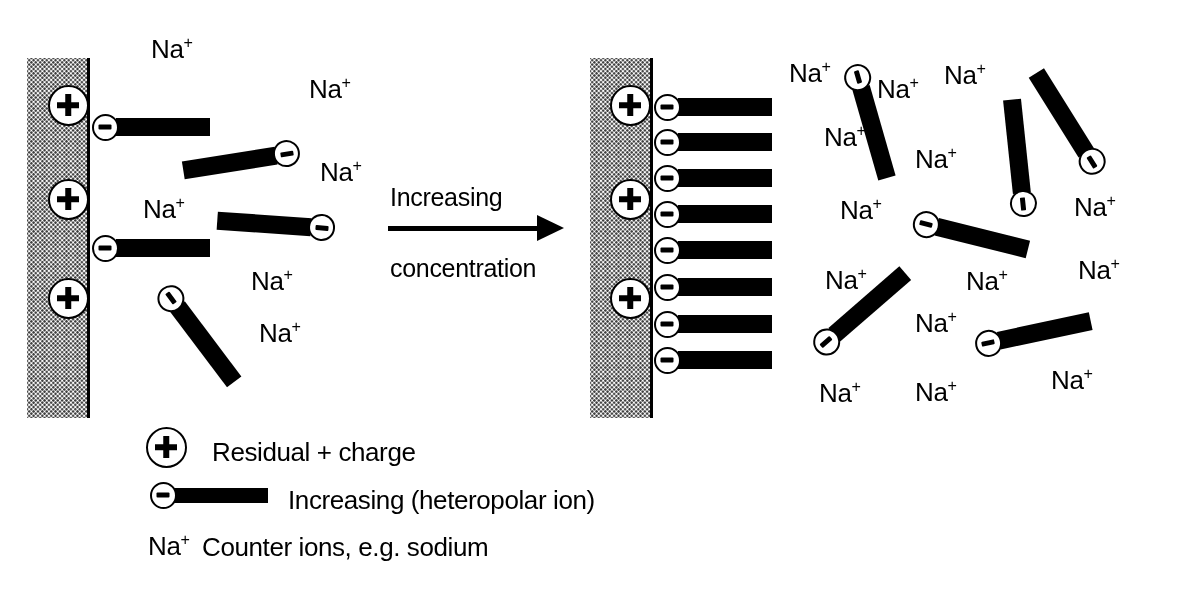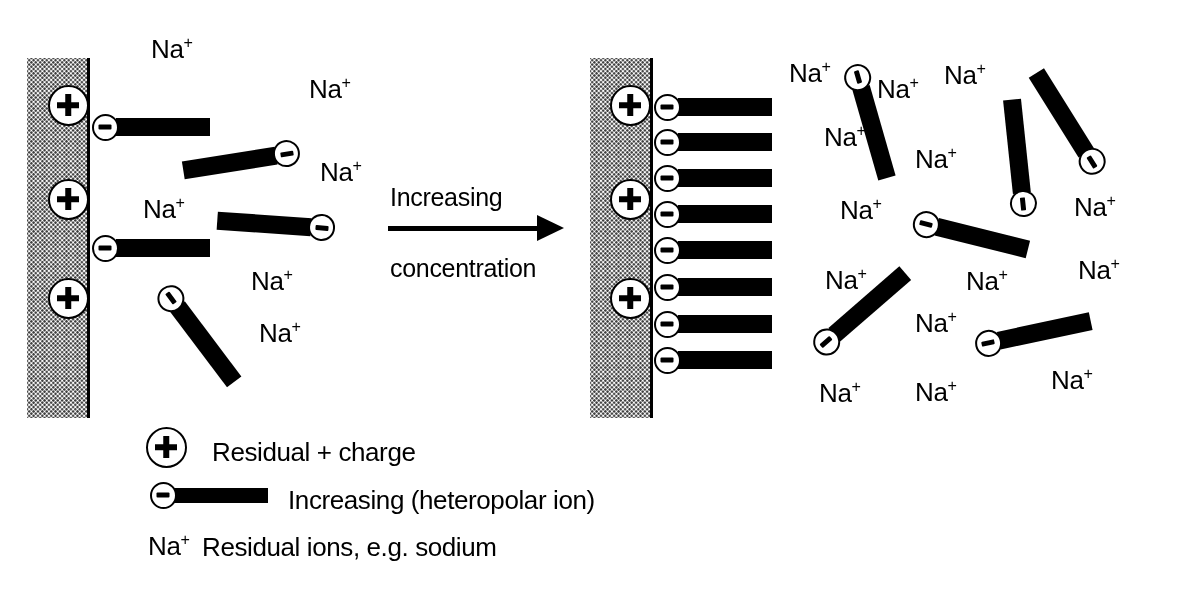--- a/index.html
+++ b/index.html
@@ -194,16 +194,16 @@
     <div class="plus-circle legend-plus"></div>
     <div class="legend-text lt1">Residual + charge</div>
 
     <div class="collector legend-collector legend-coll">
       <div class="tail"></div>
       <div class="head"></div>
     </div>
     <div class="legend-text lt2">Increasing (heteropolar ion)</div>
 
     <div class="na legend-na"><span>Na</span><sup>+</sup></div>
-    <div class="legend-text lt3">Residual ions, e.g. sodium</div>
+    <div class="legend-text lt3">Counter ions, e.g. sodium</div>
   </div>
 
 </div>
 
 </body></html>

